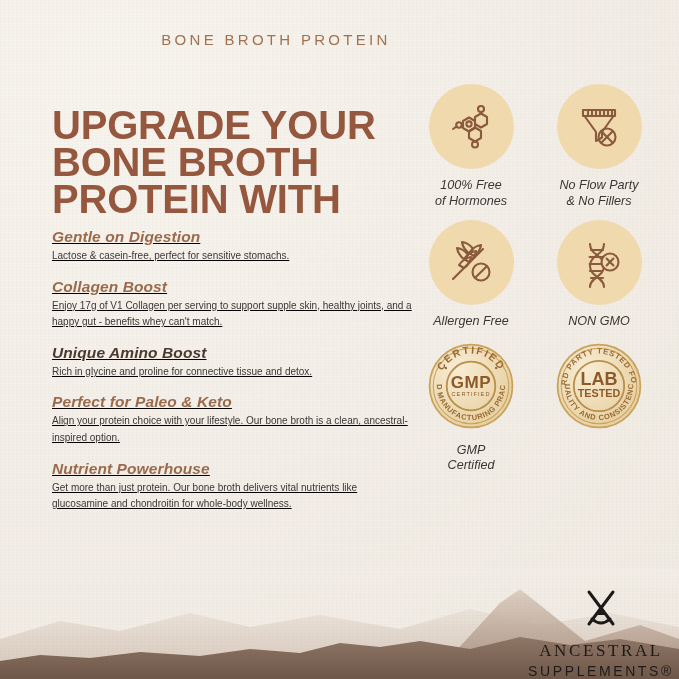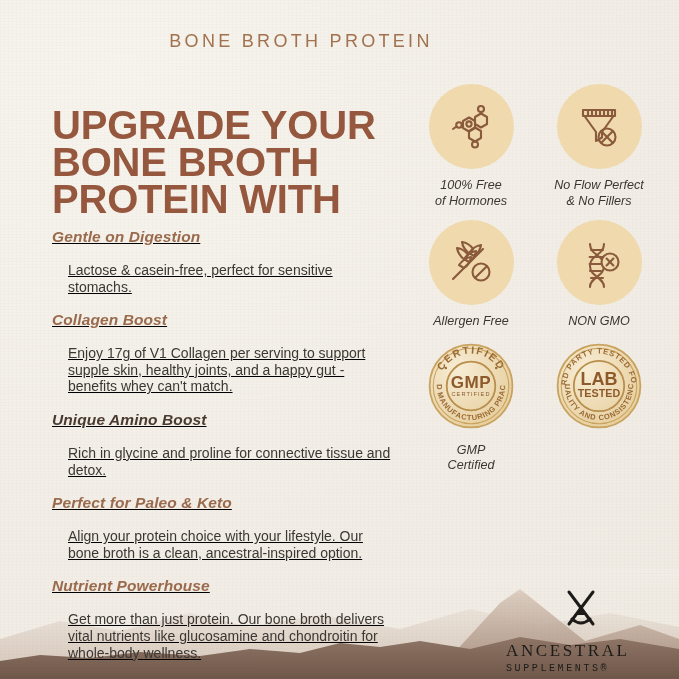--- a/index.html
+++ b/index.html
@@ -26,24 +26,23 @@
   }
 
   
   .mountains{position:absolute;left:0;bottom:0;width:679px;height:110px;}
 
   
   .eyebrow{
     position:absolute;top:31px;left:0;width:552px;
     text-align:center;
     color:#a1724f;
-    font-size:18px;
+    font-size:15px;
     letter-spacing:3.3px;
     font-weight:400;
-    margin-left:25px;
   }
 
   
   .headline{
     position:absolute;left:52px;top:80px;width:360px;
     color:#96573f;
     font-size:40px;
     line-height:37px;
     font-weight:bold;
     letter-spacing:-0.2px;
@@ -57,23 +56,23 @@
   .b-title{
     font-style:italic;font-weight:bold;
     font-size:15.5px;
     margin:0 0 2px 0;
     letter-spacing:.1px;
   }
   .b-title.tone-light{color:#9a6a4c;}
   .b-title.tone-dark{color:#4a3a30;}
   .b-body{
     color:#3b3733;
-    font-size:14px;
+    font-size:10px;
     line-height:16.6px;
-    margin:16px;
+    margin:0;
   }
 
   
   .badges{position:absolute;left:415px;top:84px;width:240px;}
   .badge-row{display:flex;justify-content:space-between;margin-bottom:11px;}
   .badge{width:112px;text-align:center;}
   .disc{
     width:85px;height:85px;border-radius:50%;
     background:#efd9ad;
     margin:0 auto 9px auto;
@@ -82,30 +81,30 @@
   .badge-label{
     color:#3b3733;
     font-size:12.6px;
     line-height:15.5px;
     font-style:italic;
   }
   .seal{width:90px;height:90px;margin:0 auto 8px auto;}
 
   
   .logo{
-    position:absolute;left:506px;top:588px;width:150px;text-align:left;
+    position:absolute;left:526px;top:588px;width:150px;text-align:center;
   }
   .logo-mark{display:block;margin:0 auto 7px auto;}
   .logo-name{
     color:#1d1b19;font-size:17px;letter-spacing:2.6px;
     font-family:"Liberation Serif", serif;
   }
   .logo-sub{
-    color:#1d1b19;font-size:10px;letter-spacing:2.6px;margin-top:2px;
-    font-family:Liberation Mono, monospace;
+    color:#1d1b19;font-size:14px;letter-spacing:2.6px;margin-top:2px;
+    font-family:Liberation Sans, sans-serif;
   }
 </style>
 </head>
 <body>
 
 <div class="page">
 
   <svg class="mountains" viewBox="0 0 679 110" preserveAspectRatio="none">
     <defs>
       <linearGradient id="mtFar" x1="0" y1="0" x2="0" y2="1">
@@ -201,21 +200,21 @@
             <line x1="33" y1="11" x2="33" y2="17"></line>
               <line x1="37" y1="11" x2="37" y2="17"></line>
             <line x1="41" y1="11" x2="41" y2="17"></line>
             <path d="M13.5,17 L25,33 L25,42 L31,38.5 L31,33 L42.5,17"></path>
             <circle cx="36" cy="38" r="8.5"></circle>
             <line x1="30.8" y1="32.8" x2="41.2" y2="43.2"></line>
             <line x1="41.2" y1="32.8" x2="30.8" y2="43.2"></line>
           </svg>
         </div>
         <div class="badge-label">
-          <div>No Flow Perfect</div>
+          <div>No Flow Party</div>
           <div>&amp; No Fillers</div>
         </div>
       </div>
     </div>
 
     <div class="badge-row">
       <div class="badge">
         <div class="disc">
           <svg width="56" height="56" viewBox="0 0 56 56" fill="none" stroke="#8a5a3c" stroke-width="2.1" stroke-linejoin="round" stroke-linecap="round">
             <line x1="10" y1="44" x2="40" y2="14"></line>

